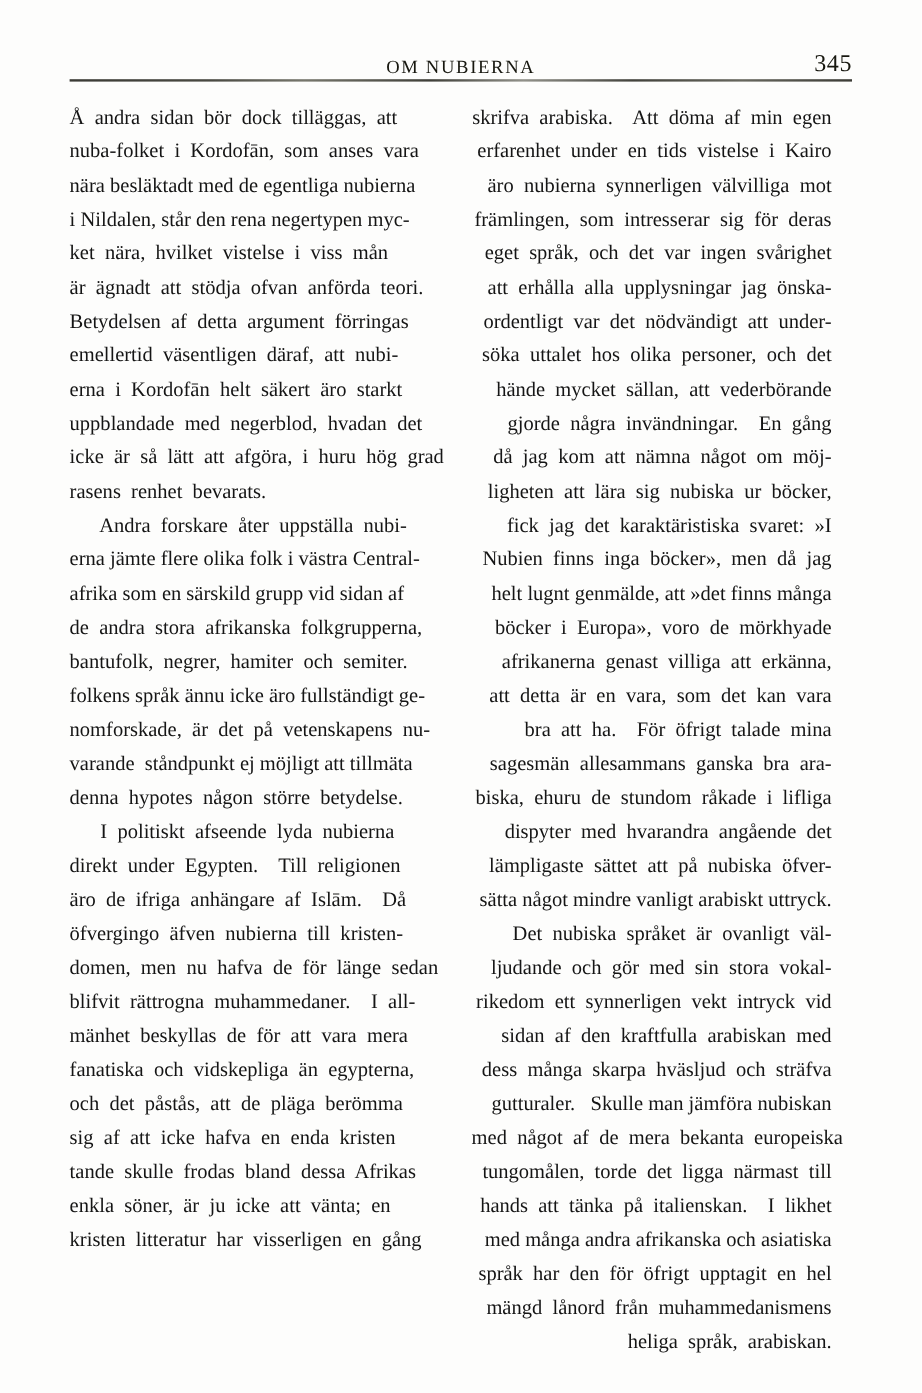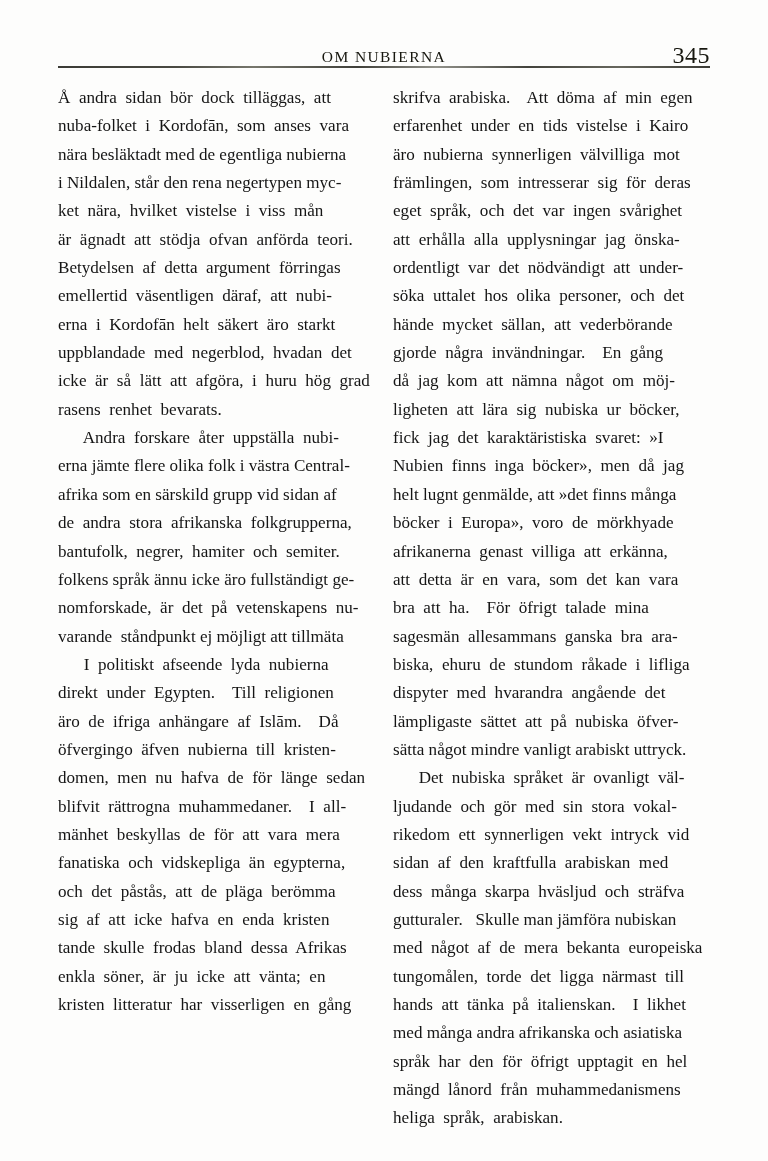--- a/index.html
+++ b/index.html
@@ -38,21 +38,21 @@
     letter-spacing: 1.4px;
     font-variant: small-caps;
     text-transform: uppercase;
     color: #17170f;
     white-space: pre;
   }
   .head-folio {
     position: absolute;
     right: 0;
     top: -6px;
-    font-size: 24px;
+    font-size: 20px;
     color: #17170f;
     letter-spacing: 0.5px;
   }
   .head-rule {
     position: absolute;
     left: 58px;
     top: 66px;
     width: 652px;
     height: 2px;
     background: linear-gradient(90deg,
@@ -66,21 +66,21 @@
     left: 58px;
     top: 84px;
     width: 652px;
   }
   .col {
     position: absolute;
     top: 0;
     width: 300px;
   }
   .col-left  { left: 0; }
-  .col-right { left: 335px; }
+  .col-right { left: 335px; text-align: right; }
 
   .line {
     font-size: 17.1px;
     line-height: 28.35px;
     height: 28.35px;
     white-space: pre;
     color: #151515;
     letter-spacing: 0px;
   }
 </style>
@@ -110,20 +110,21 @@
         <div class="line">icke  är  så  lätt  att  afgöra,  i  huru  hög  grad</div>
         <div class="line">rasens  renhet  bevarats.</div>
         <div class="line">      Andra  forskare  åter  uppställa  nubi-</div>
         <div class="line">erna jämte flere olika folk i västra Central-</div>
         <div class="line">afrika som en särskild grupp vid sidan af</div>
         <div class="line">de  andra  stora  afrikanska  folkgrupperna,</div>
         <div class="line">bantufolk,  negrer,  hamiter  och  semiter.</div>
         <div class="line">folkens språk ännu icke äro fullständigt ge-</div>
         <div class="line">nomforskade,  är  det  på  vetenskapens  nu-</div>
         <div class="line">varande  ståndpunkt ej möjligt att tillmäta</div>
+        <div class="line">denna  hypotes  någon  större  betydelse.</div>
         <div class="line">      I  politiskt  afseende  lyda  nubierna</div>
         <div class="line">direkt  under  Egypten.    Till  religionen</div>
         <div class="line">äro  de  ifriga  anhängare  af  Islām.    Då</div>
         <div class="line">öfvergingo  äfven  nubierna  till  kristen-</div>
         <div class="line">domen,  men  nu  hafva  de  för  länge  sedan</div>
         <div class="line">blifvit  rättrogna  muhammedaner.    I  all-</div>
         <div class="line">mänhet  beskyllas  de  för  att  vara  mera</div>
         <div class="line">fanatiska  och  vidskepliga  än  egypterna,</div>
         <div class="line">och  det  påstås,  att  de  pläga  berömma</div>
         <div class="line">sig  af  att  icke  hafva  en  enda  kristen</div>

